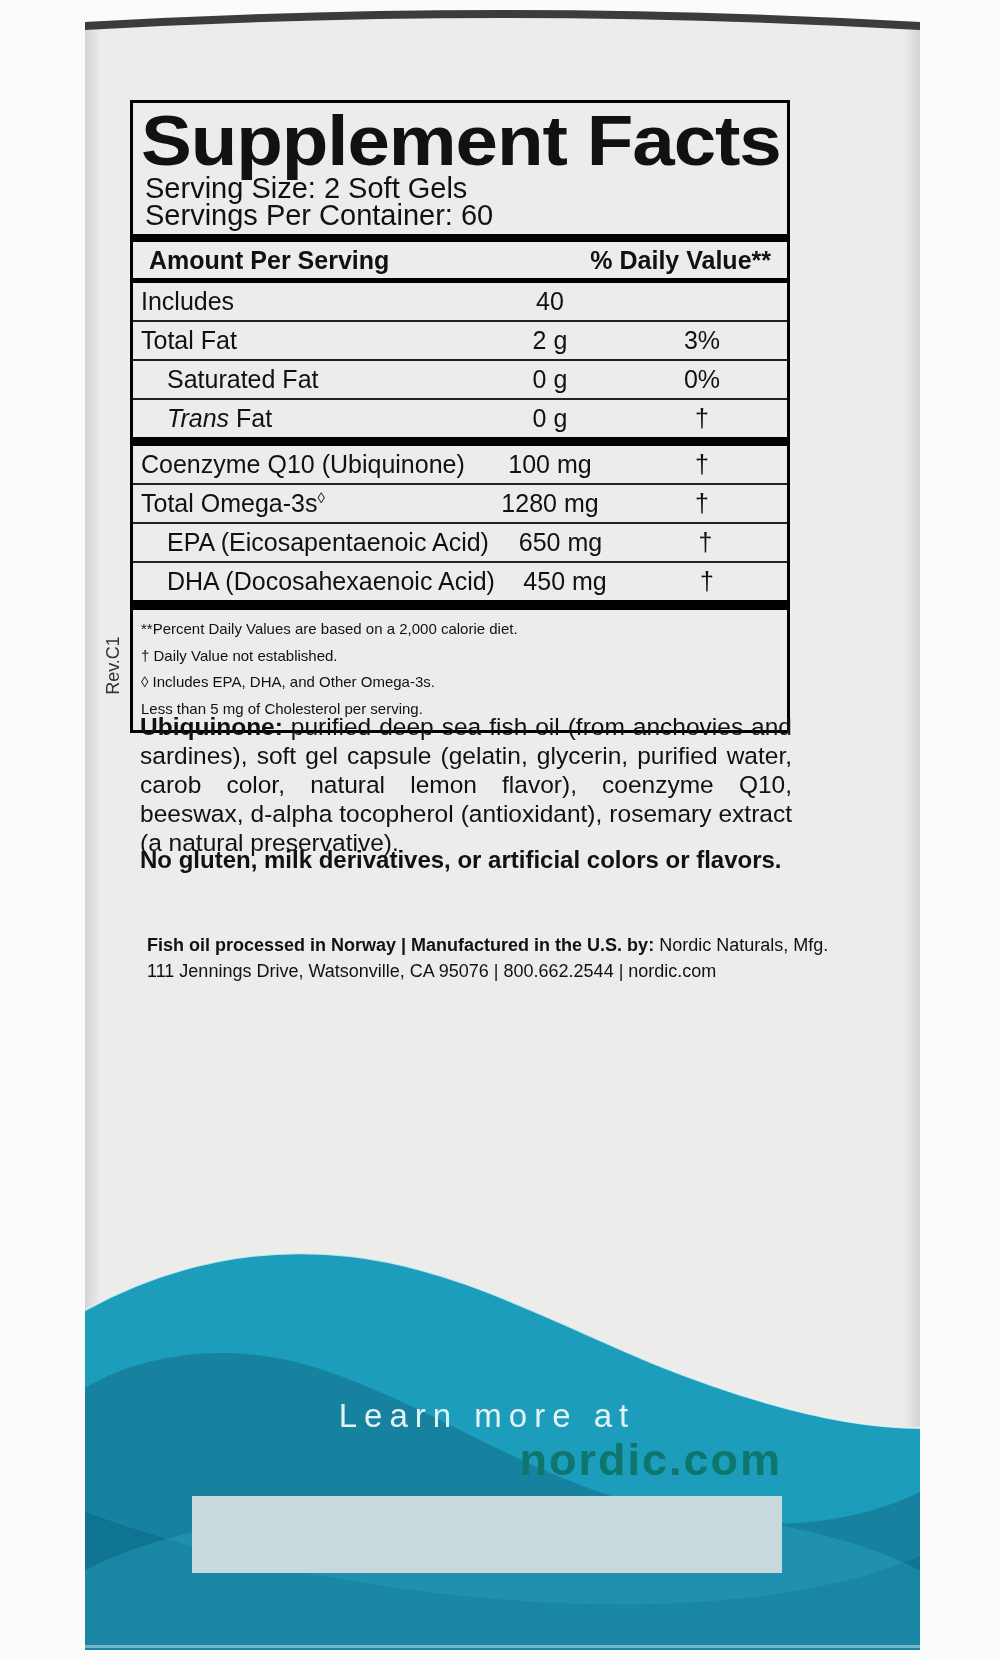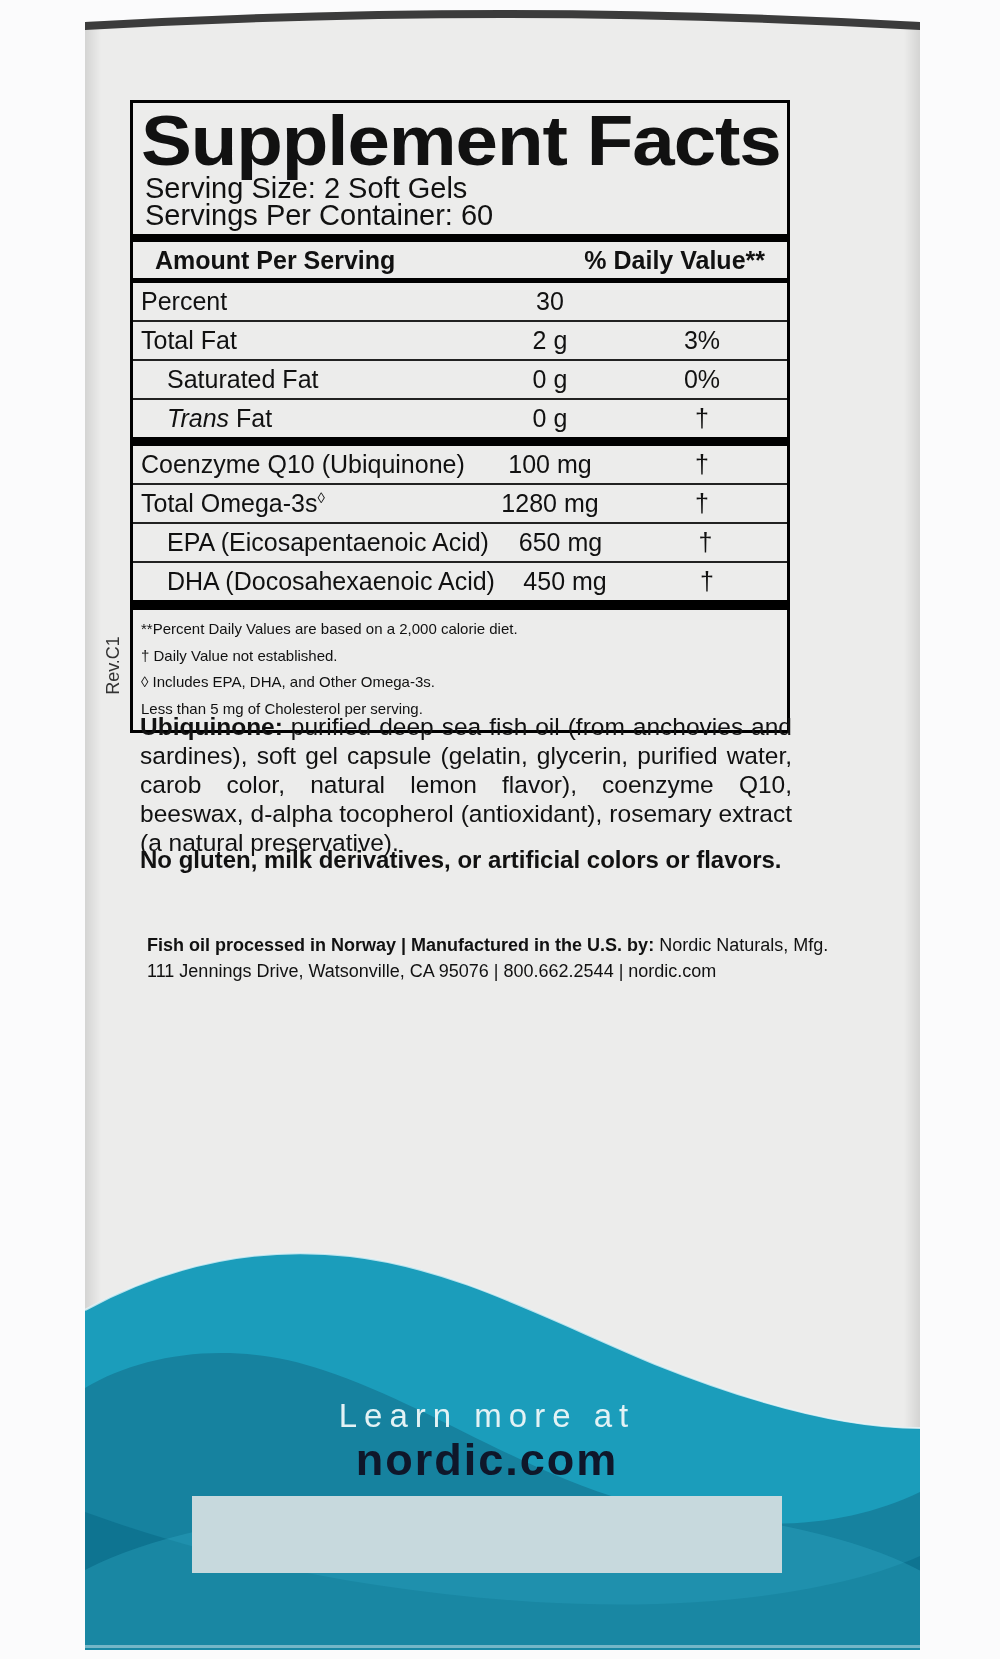--- a/index.html
+++ b/index.html
@@ -22,21 +22,21 @@
   .sf-title{display:inline-block;font-weight:bold;font-size:70px;line-height:64px;
     letter-spacing:-1px;transform:scaleX(1.09);transform-origin:left bottom;
     margin:6px 0 2px 8px;white-space:nowrap;}
   .sf-serving{font-size:29px;line-height:27px;padding:0 12px;}
   .bar{background:#000;width:100%;}
   .bar.b8{height:8px;margin-top:5px;}
   .bar.b5{height:5px;}
   .bar.b9{height:9px;}
   .bar.b10{height:10px;}
   .sf-header{display:flex;justify-content:space-between;font-weight:bold;font-size:25px;
-    line-height:36px;padding:0 22px;}
+    line-height:36px;padding:0 16px;}
   .row{display:flex;align-items:center;font-size:25px;line-height:35px;height:37px;padding:0 8px;}
   .r-name{flex:1;white-space:nowrap;}
   .r-name.ind{padding-left:26px;}
   .r-amt{width:150px;text-align:center;}
   .r-dv{width:154px;text-align:center;}
   .sep{height:2px;background:#222;width:100%;}
   .it{font-style:italic;text-align:right;}
   sup.loz{font-size:15px;vertical-align:super;line-height:0;}
   .sf-foot{font-size:15px;line-height:26.5px;padding:6px 8px 8px 8px;}
   .rev{position:absolute;left:73px;top:655px;width:80px;text-align:center;font-size:18px;
@@ -51,21 +51,21 @@
   
   .waves{position:absolute;left:85px;top:1230px;width:835px;height:420px;}
   .w-main{fill:var(--teal);}
   .w-edge{fill:none;stroke:#e6f4f7;stroke-width:2;opacity:.8;}
   .w-dark{fill:var(--teal-dark);}
   .w-deep{fill:var(--teal-deep);opacity:.95;}
   .w-glow{fill:var(--glow);opacity:.30;}
   .w-base{fill:#cfe6ec;opacity:.5;}
   .learn{position:absolute;left:192px;top:1398px;width:590px;text-align:center;color:#e3f2f5;}
   .learn-line1{font-size:33px;letter-spacing:7px;line-height:36px;}
-  .learn-line2{font-size:45px;font-weight:bold;letter-spacing:2px;line-height:50px;color:#0f172a;margin-top:1px;}
+  .learn-line2{font-size:45px;font-weight:bold;letter-spacing:2px;line-height:50px;color:#0f766e;margin-top:1px;text-align:right;}
   .window{position:absolute;left:192px;top:1496px;width:590px;height:77px;background:var(--window);}
 </style>
 </head>
 <body>
 
 <div class="page">
 
   <div class="box-bg"></div>
   <div class="edge l"></div>
   <div class="edge r"></div>
@@ -80,22 +80,22 @@
     <div class="sf-serving">Serving Size: 2 Soft Gels</div>
     <div class="sf-serving">Servings Per Container: 60</div>
     <div class="bar b8"></div>
     <div class="sf-header">
       <span>Amount Per Serving</span>
       <span>% Daily Value**</span>
     </div>
     <div class="bar b5"></div>
     <div id="sf-rows">
         <div class="row">
-          <span class="r-name">Percent</span>
-          <span class="r-amt">30</span>
+          <span class="r-name">Includes</span>
+          <span class="r-amt">40</span>
           <span class="r-dv"></span>
         </div>
         <div class="sep"></div>
         <div class="row">
           <span class="r-name">Total Fat</span>
           <span class="r-amt">2 g</span>
           <span class="r-dv">3%</span>
         </div>
         <div class="sep"></div>
         <div class="row">

